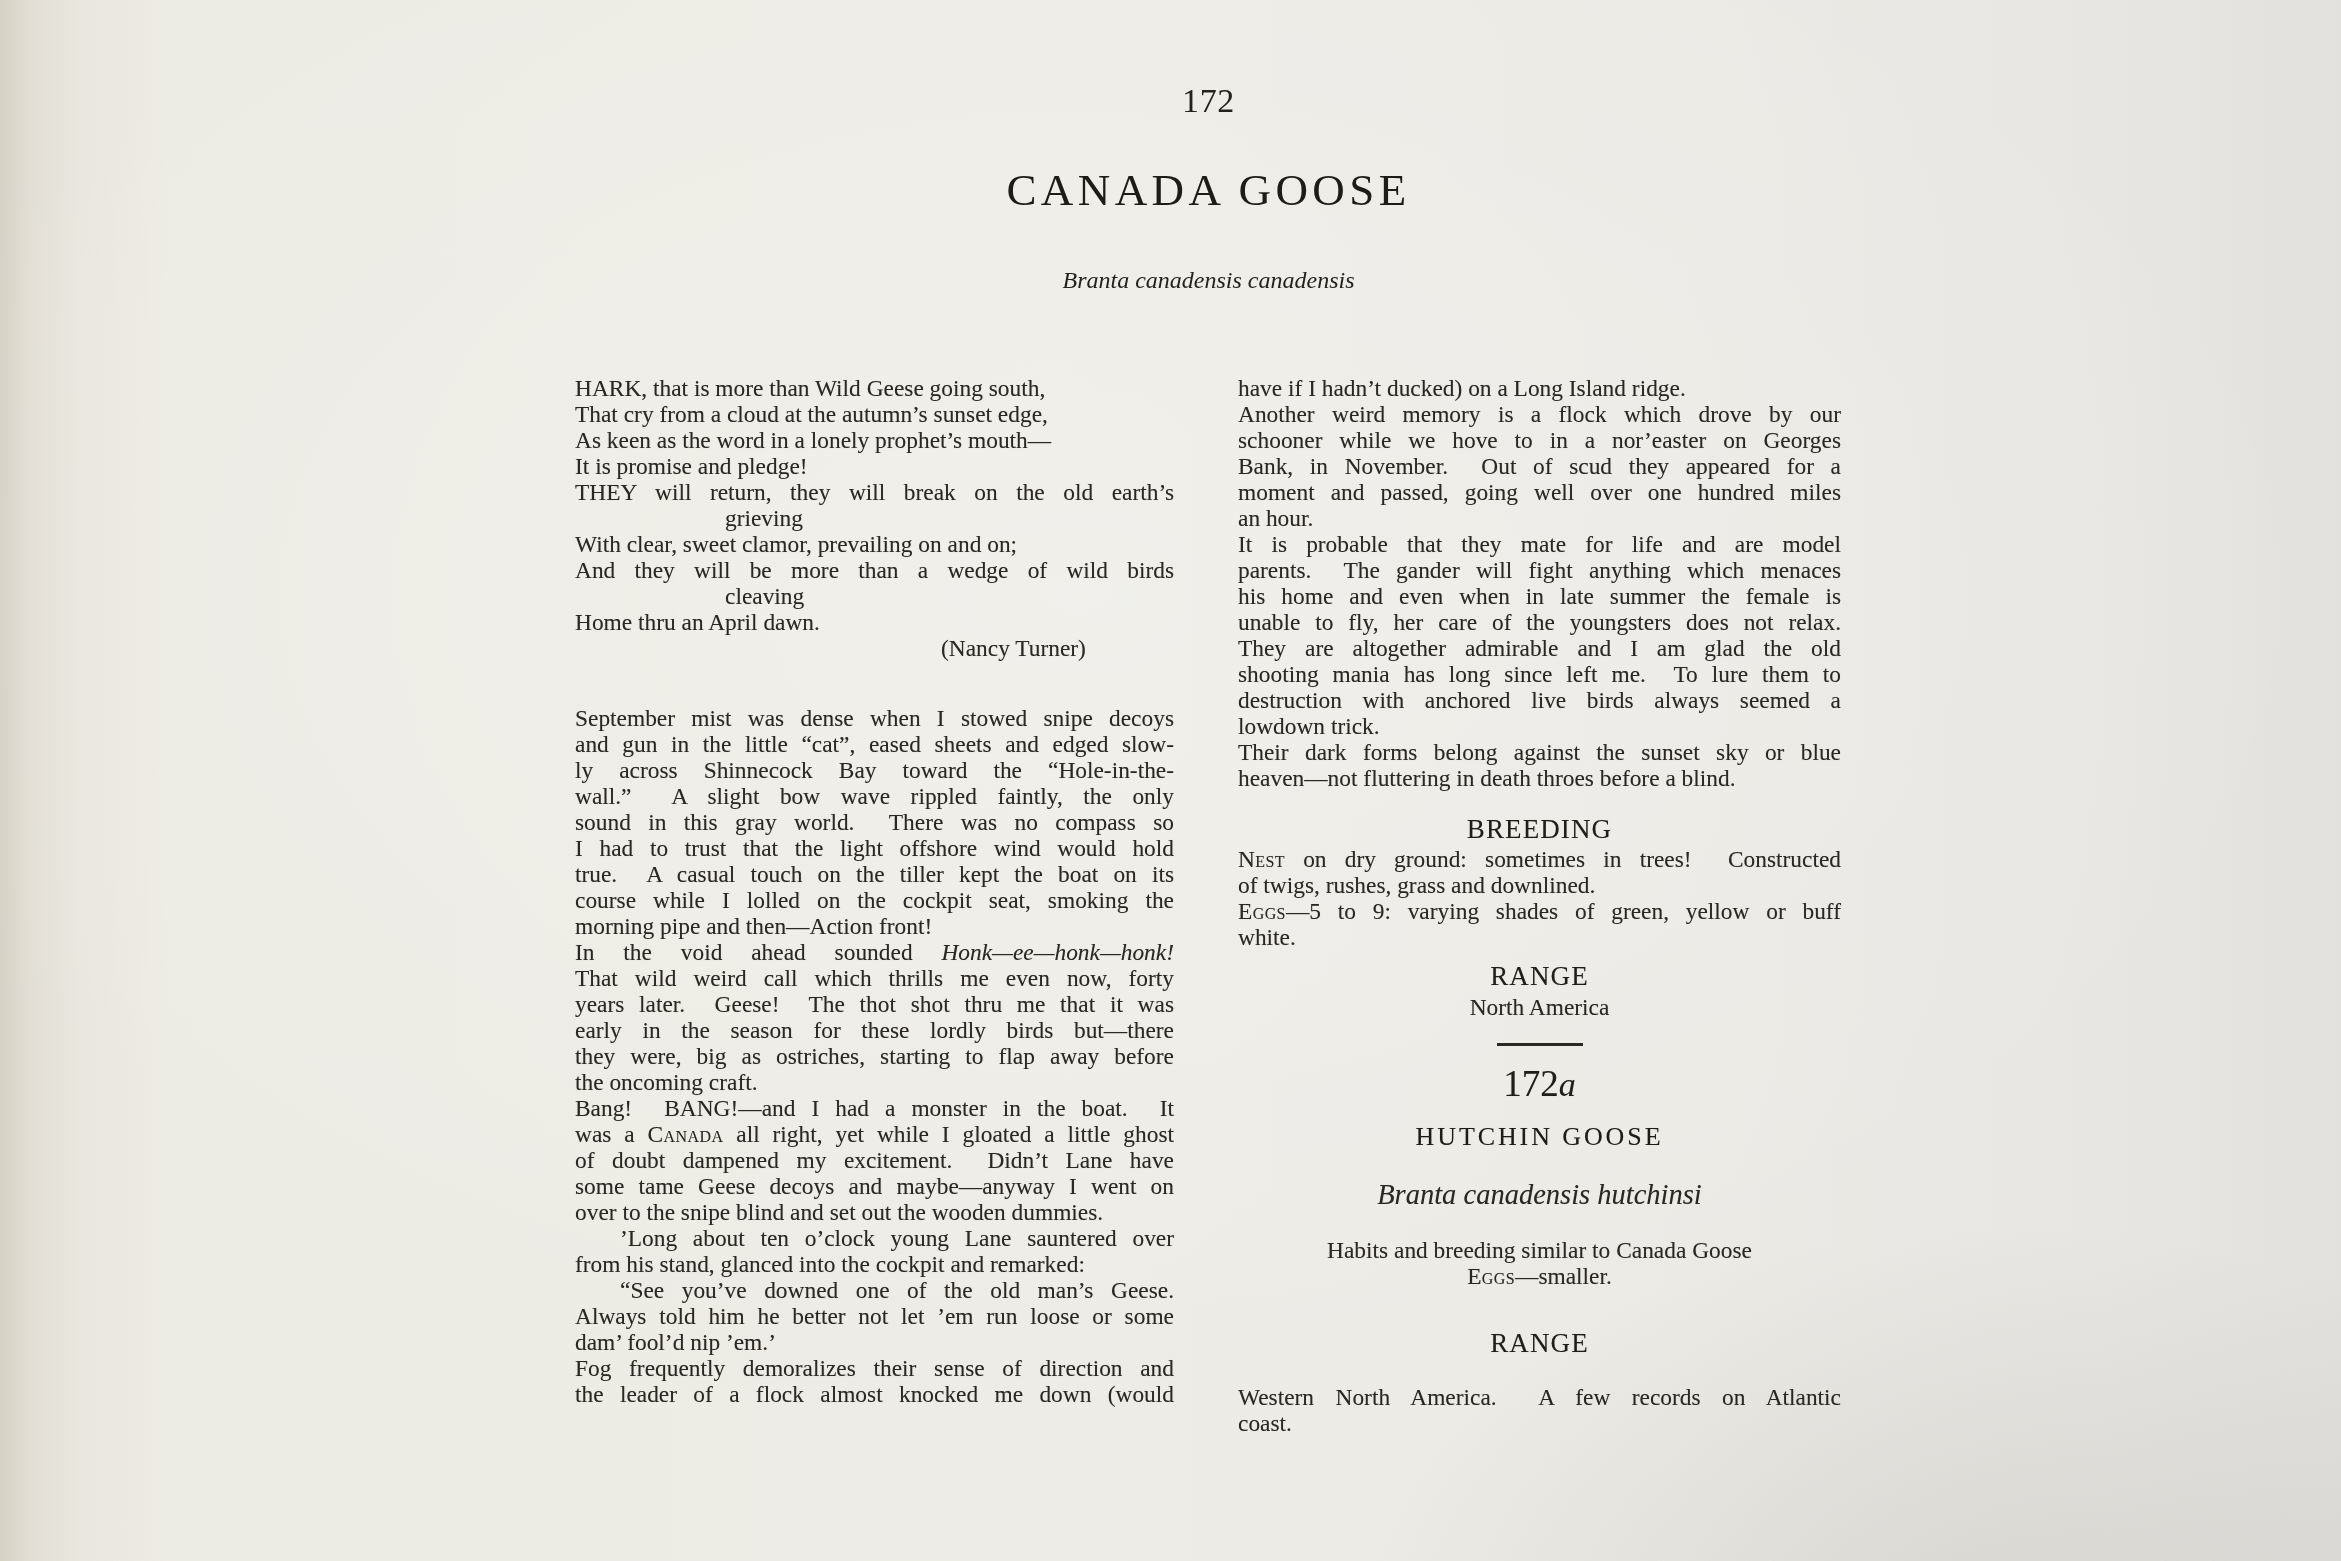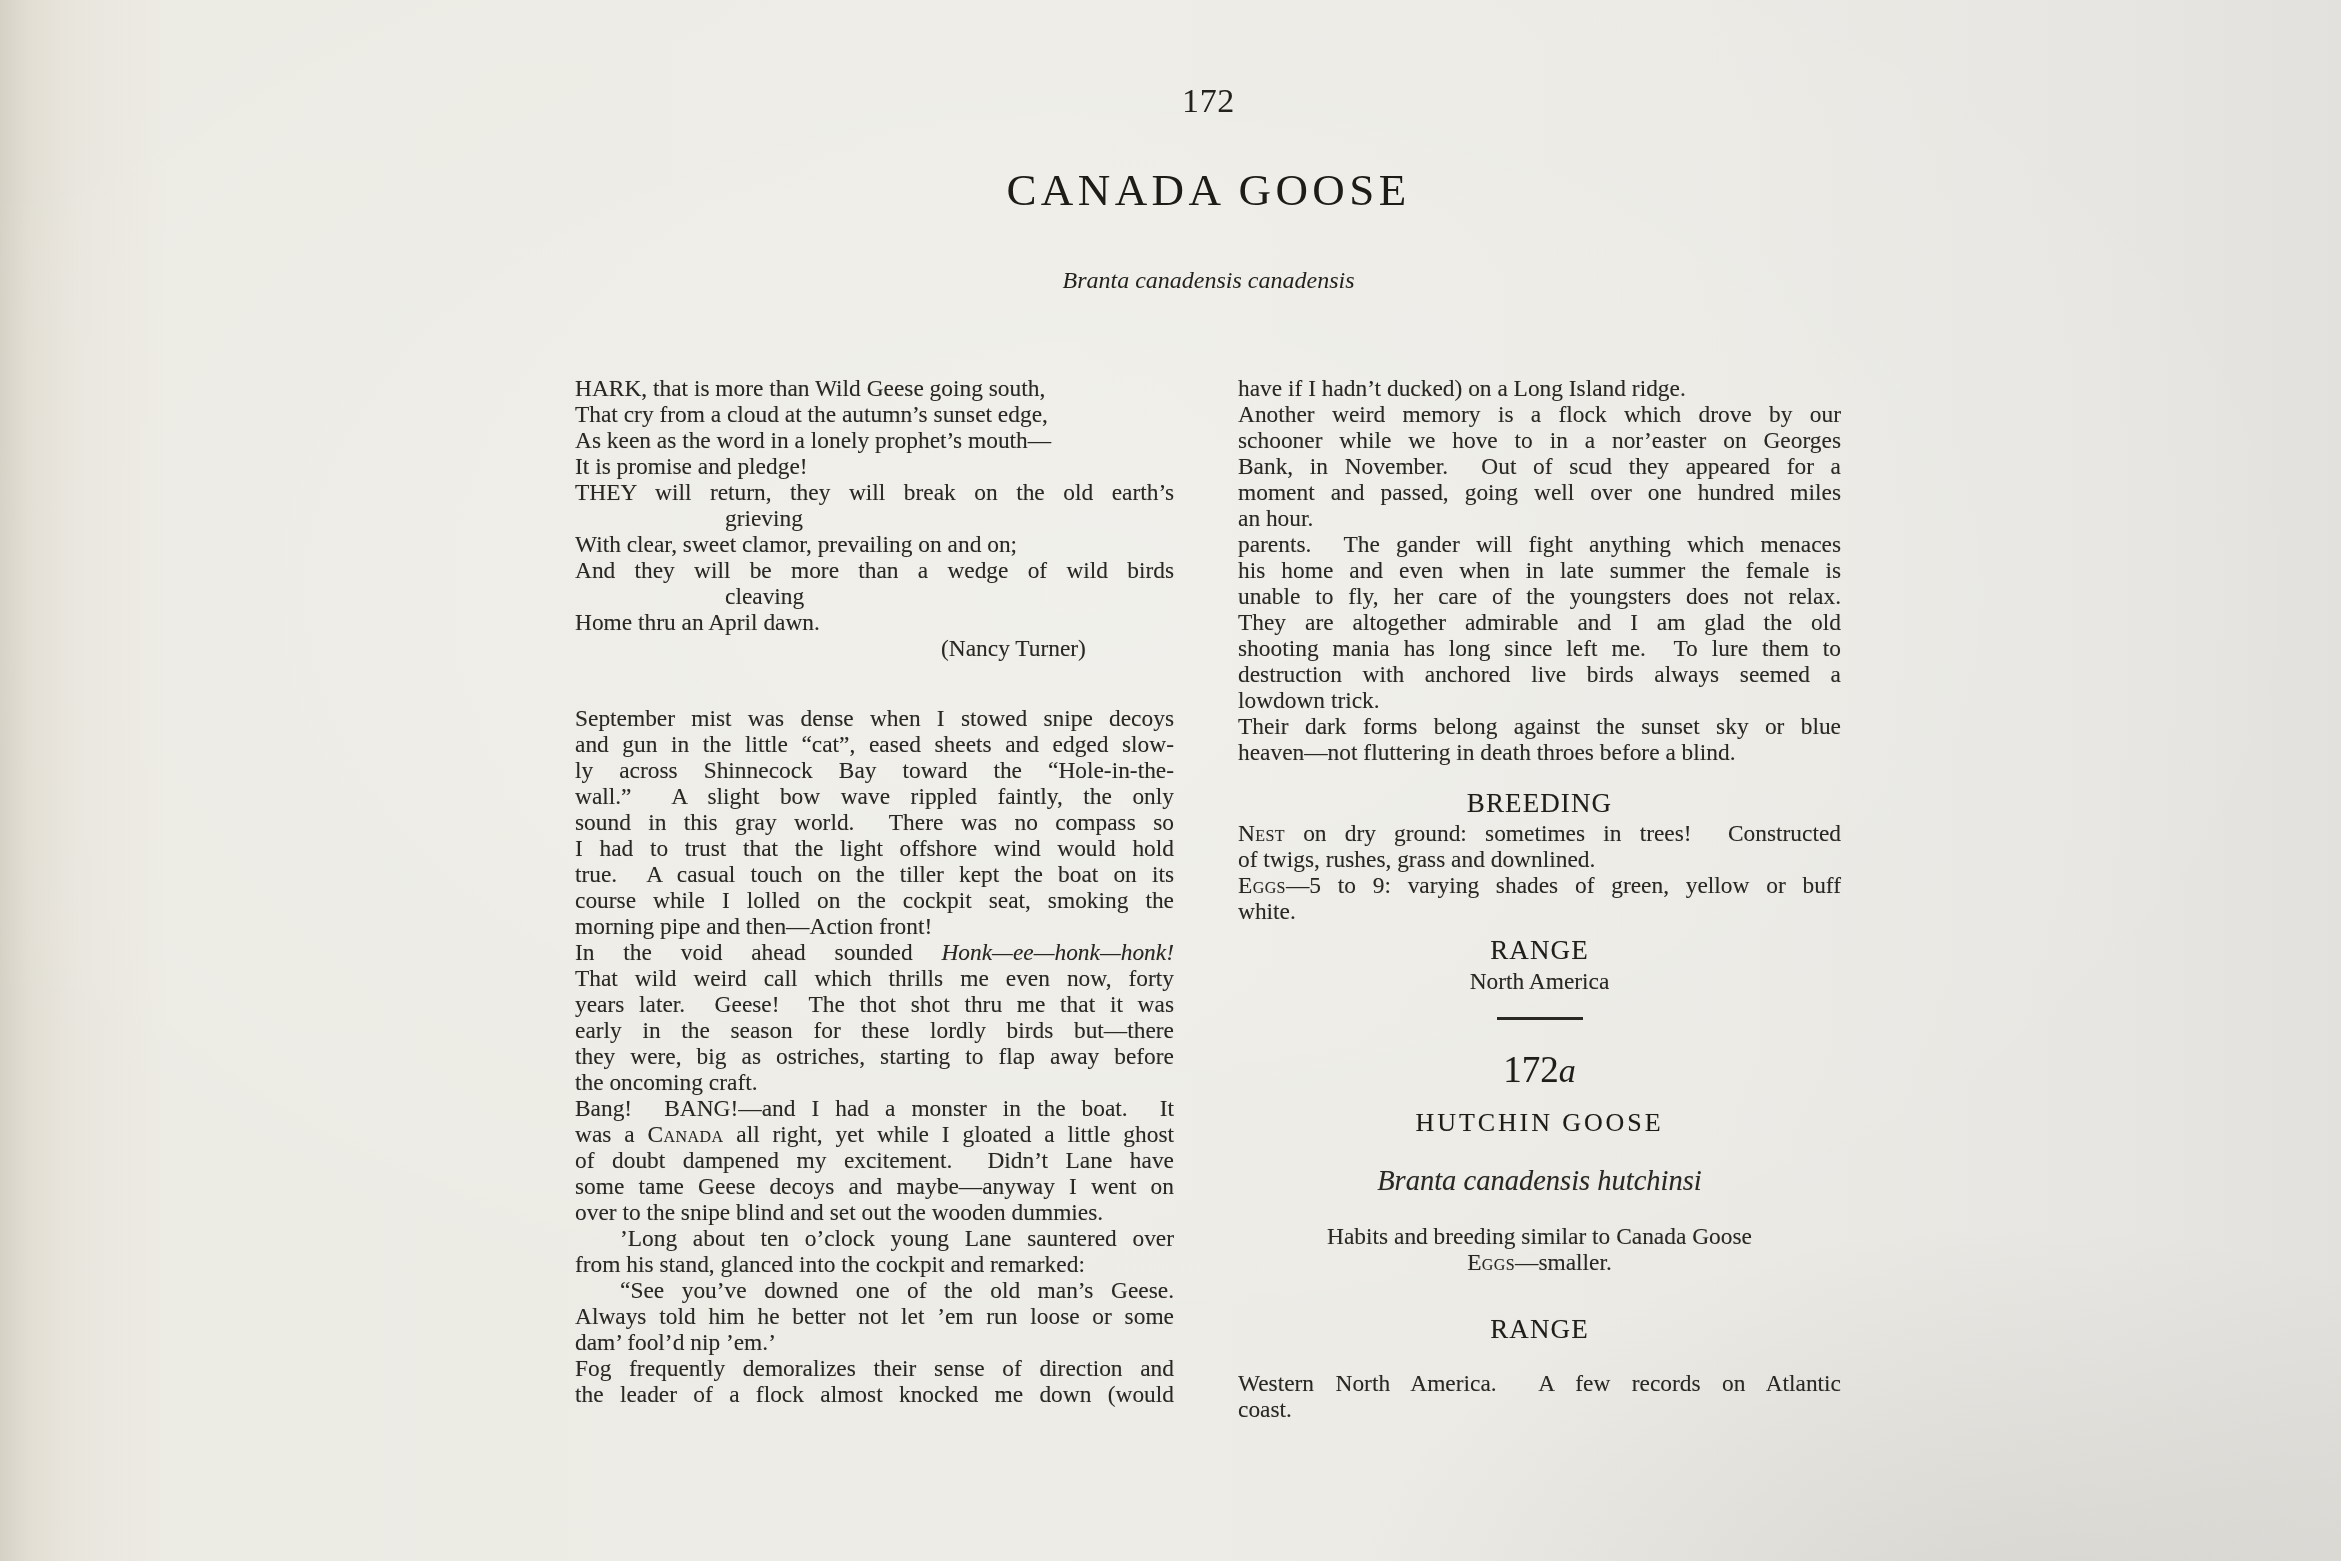--- a/index.html
+++ b/index.html
@@ -32,21 +32,21 @@
   .p-indent .line:first-child{text-indent:45px;}
   .sc{font-variant:small-caps;letter-spacing:0.4px;}
   em{font-style:italic;}
 
   .sec-head{text-align:center;font-size:27px;line-height:34px;letter-spacing:1.1px;color:#201e19;}
   .breeding-head{margin-top:21px;}
   .range-head{margin-top:8.8px;}
   .center-line{text-align:center;}
   .range-text{line-height:28px;}
   .rule{width:86px;height:2.9px;background:#2b2923;margin:22px auto 0;}
-  .hutchin-number{margin-top:29px;text-align:center;font-size:37px;line-height:41px;color:#201e19;}
+  .hutchin-number{margin-top:17px;text-align:center;font-size:37px;line-height:41px;color:#201e19;}
   .hutchin-number em{font-size:34px;}
   .hutchin-title{margin-top:11.7px;text-align:center;font-size:26px;line-height:42px;letter-spacing:2.9px;color:#1e1c17;}
   .hutchin-subtitle{margin-top:20px;text-align:center;font-style:italic;font-size:28.5px;line-height:34px;}
   .habits1{margin-top:25px;}
   .range2-head{margin-top:37px;}
   .range2-paras{margin-top:23.4px;}
 </style>
 </head>
 <body>
 
@@ -119,20 +119,21 @@
           <div class="line l-last">have if I hadn’t ducked) on a Long Island ridge.</div>
         </div>
         <div class="para">
           <div class="line l-just">Another weird memory is a flock which drove by our</div>
           <div class="line l-just">schooner while we hove to in a nor’easter on Georges</div>
           <div class="line l-just">Bank, in November.&nbsp; Out of scud they appeared for a</div>
           <div class="line l-just">moment and passed, going well over one hundred miles</div>
           <div class="line l-last">an hour.</div>
         </div>
         <div class="para">
+          <div class="line l-just">It is probable that they mate for life and are model</div>
           <div class="line l-just">parents.&nbsp; The gander will fight anything which menaces</div>
           <div class="line l-just">his home and even when in late summer the female is</div>
           <div class="line l-just">unable to fly, her care of the youngsters does not relax.</div>
           <div class="line l-just">They are altogether admirable and I am glad the old</div>
           <div class="line l-just">shooting mania has long since left me.&nbsp; To lure them to</div>
           <div class="line l-just">destruction with anchored live birds always seemed a</div>
           <div class="line l-last">lowdown trick.</div>
         </div>
         <div class="para">
           <div class="line l-just">Their dark forms belong against the sunset sky or blue</div>

